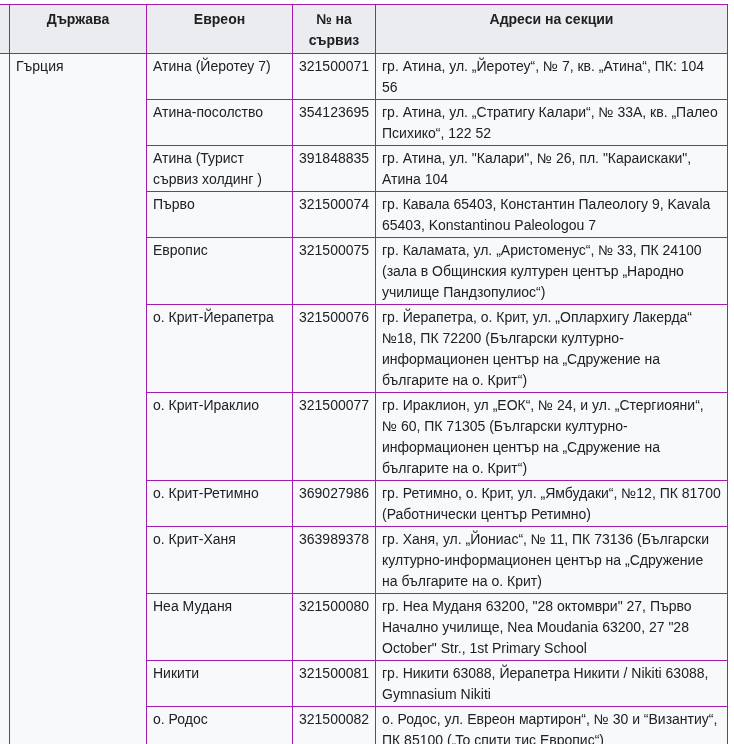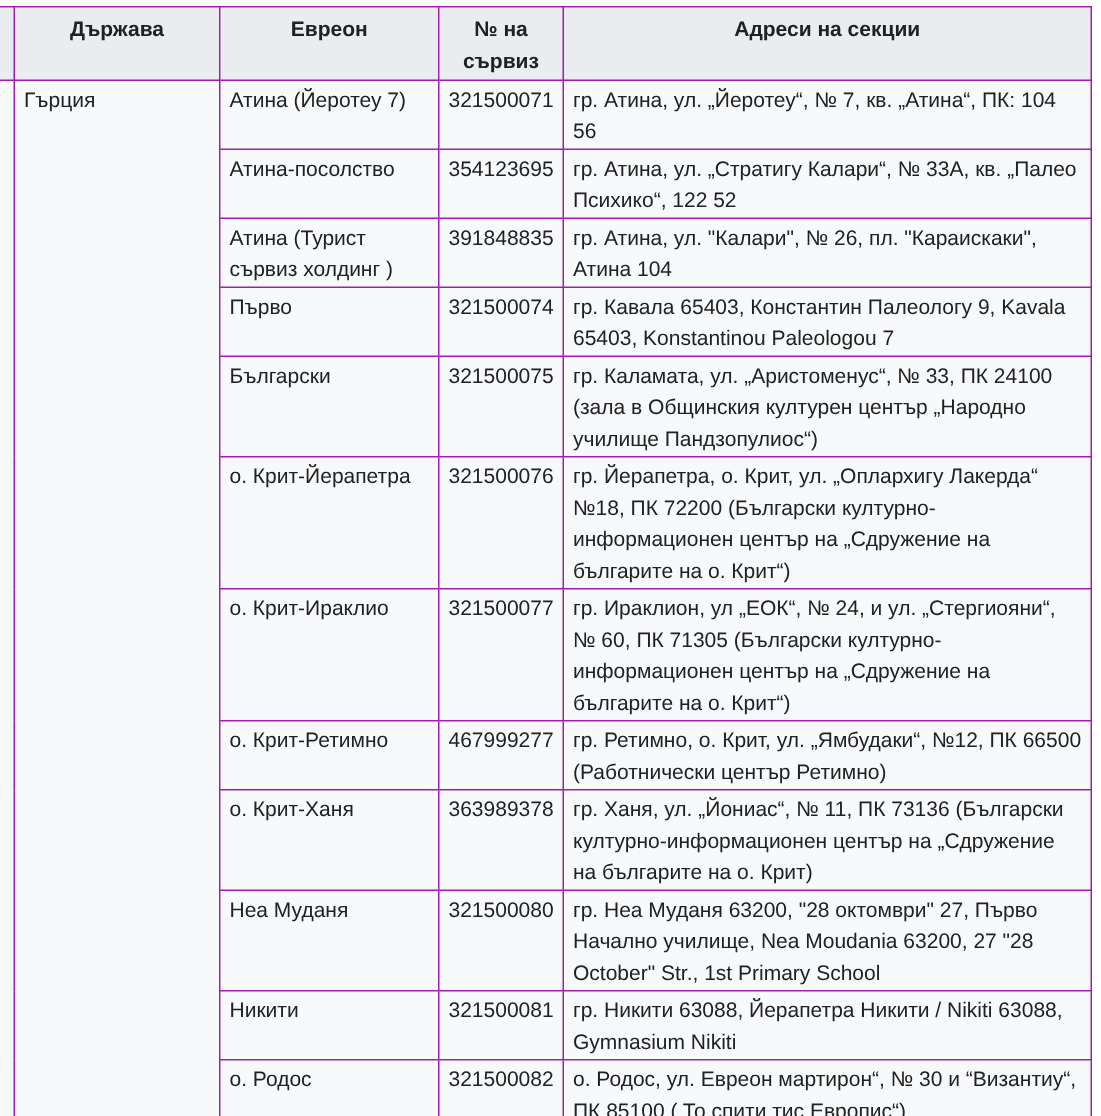--- a/index.html
+++ b/index.html
@@ -87,38 +87,38 @@
     <td>Атина (Турист сървиз холдинг )</td>
     <td class="section-num">391848835</td>
     <td>гр. Атина, ул. "Калари", № 26, пл. "Караискаки", Атина 104</td>
   </tr>
         <tr>
     <td>Първо</td>
     <td class="section-num">321500074</td>
     <td>гр. Кавала 65403, Константин Палеологу 9, Kavala 65403, Konstantinou Paleologou 7</td>
   </tr>
         <tr>
-    <td>Български</td>
+    <td>Европис</td>
     <td class="section-num">321500075</td>
     <td>гр. Каламата, ул. „Аристоменус“, № 33, ПК 24100 (зала в Общинския културен център „Народно училище Пандзопулиос“)</td>
   </tr>
         <tr>
     <td>о. Крит-Йерапетра</td>
     <td class="section-num">321500076</td>
     <td>гр. Йерапетра, о. Крит, ул. „Оплархигу Лакерда“ №18, ПК 72200 (Български културно-информационен център на „Сдружение на българите на о. Крит“)</td>
   </tr>
         <tr>
     <td>о. Крит-Ираклио</td>
     <td class="section-num">321500077</td>
     <td>гр. Ираклион, ул „ЕОК“, № 24, и ул. „Стергиояни“, № 60, ПК 71305 (Български културно-информационен център на „Сдружение на българите на о. Крит“)</td>
   </tr>
         <tr>
     <td>о. Крит-Ретимно</td>
-    <td class="section-num">467999277</td>
-    <td>гр. Ретимно, о. Крит, ул. „Ямбудаки“, №12, ПК 66500 (Работнически център Ретимно)</td>
+    <td class="section-num">369027986</td>
+    <td>гр. Ретимно, о. Крит, ул. „Ямбудаки“, №12, ПК 81700 (Работнически център Ретимно)</td>
   </tr>
         <tr>
     <td>о. Крит-Ханя</td>
     <td class="section-num">363989378</td>
     <td>гр. Ханя, ул. „Йониас“, № 11, ПК 73136 (Български културно-информационен център на „Сдружение на българите на о. Крит)</td>
   </tr>
         <tr>
     <td>Неа Муданя</td>
     <td class="section-num">321500080</td>
     <td>гр. Неа Муданя 63200, "28 октомври" 27, Първо Начално училище, Nea Moudania 63200, 27 "28 October" Str., 1st Primary School</td>

